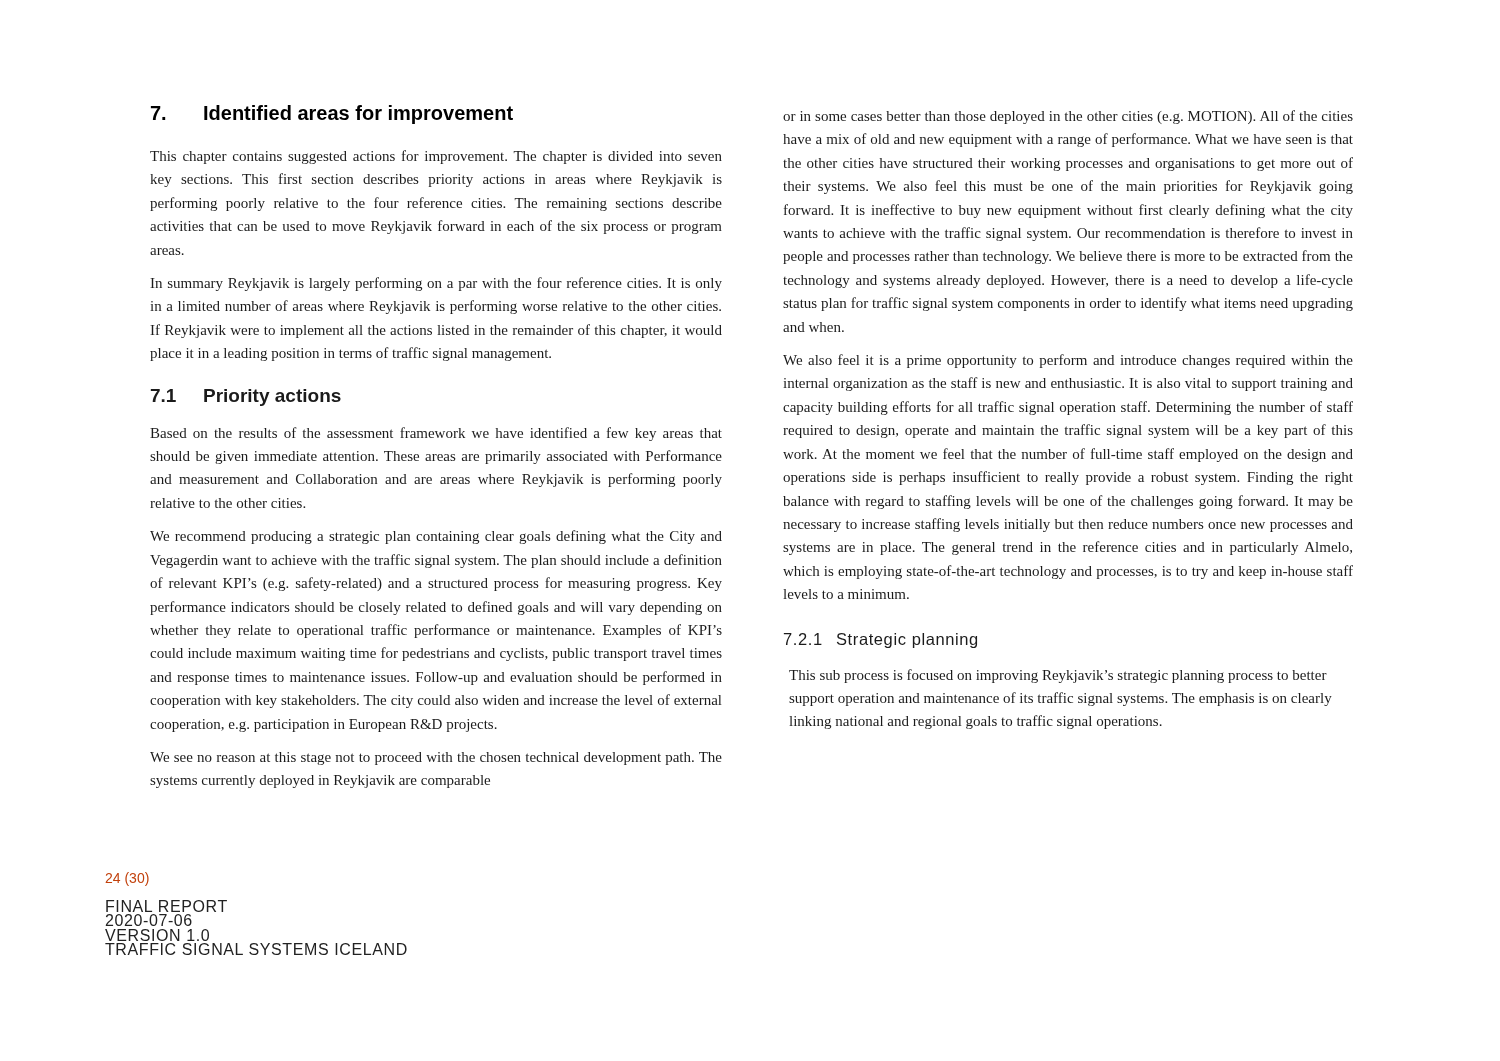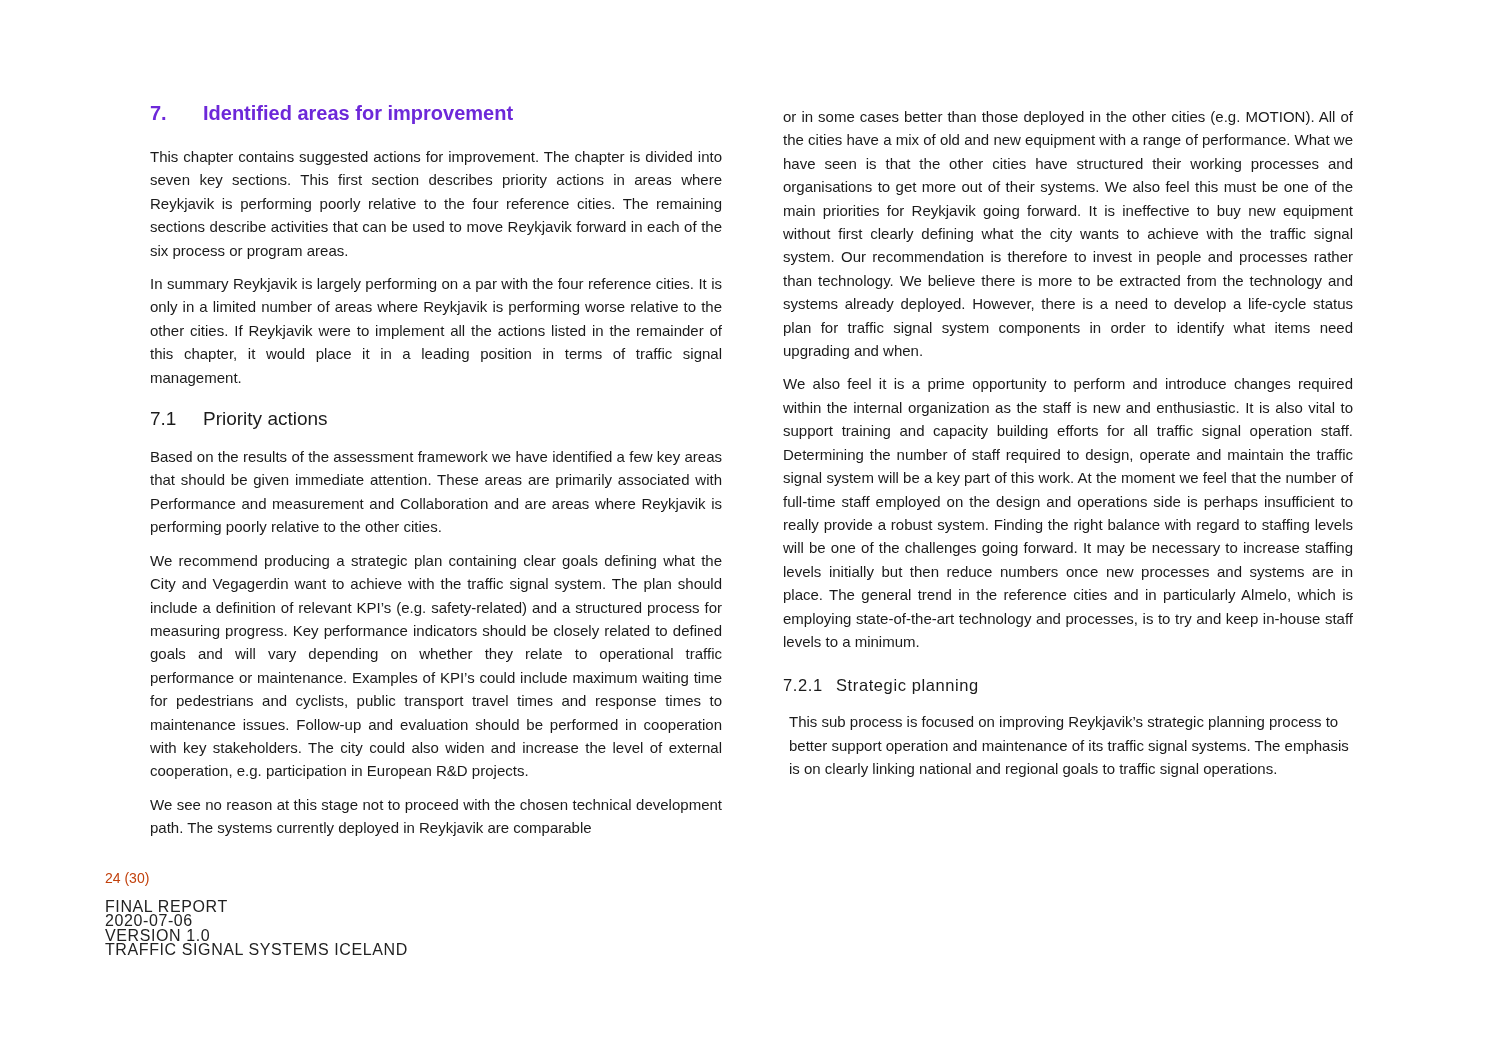--- a/index.html
+++ b/index.html
@@ -21,35 +21,36 @@
     top: 101px;
   }
   .col-left  { left: 150px; width: 572px; }
   .col-right { left: 783px; width: 570px; top: 105px; }
 
   .body-text {
     font-size: 15px;
     line-height: 23.4px;
     margin: 0 0 10px 0;
     color: #1b1b1b;
+    font-family: Liberation Serif, serif;
   }
   .justified { text-align: justify; }
   .ragged    { text-align: left; margin-left: 6px; }
 
   h1.chapter {
     font-size: 20px;
     line-height: 24px;
     font-weight: bold;
     margin: 0 0 20px 0;
-    color: #6d28d9;
+    color: #000000;
   }
   h2.section {
     font-size: 19px;
     line-height: 24px;
-    font-weight: normal;
+    font-weight: bold;
     margin: 18px 0 14px 0;
     color: #1b1b1b;
   }
   h3.subsection {
     font-size: 16.5px;
     line-height: 20px;
     font-weight: normal;
     letter-spacing: 0.6px;
     margin: 22px 0 15px 0;
     color: #1b1b1b;

